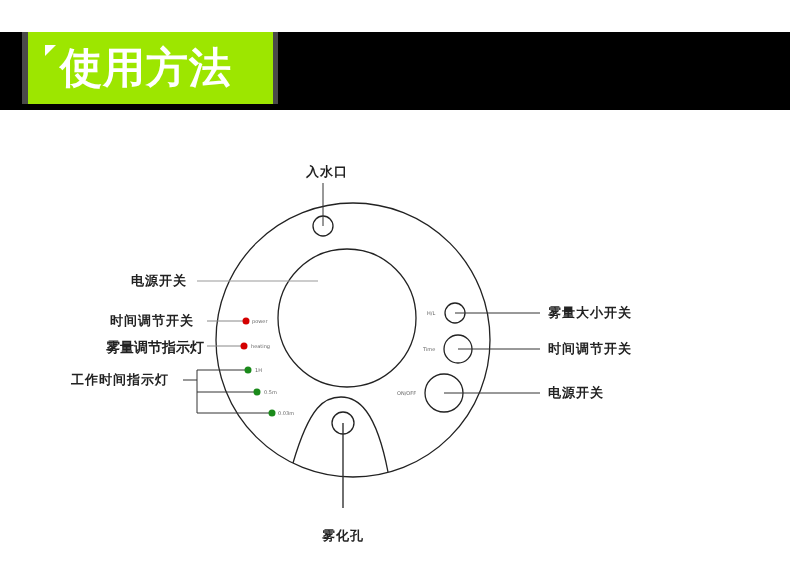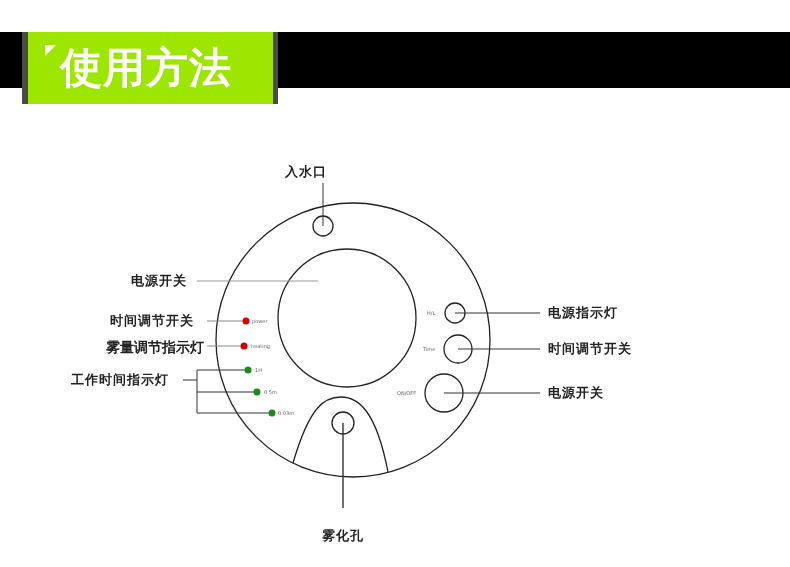--- a/index.html
+++ b/index.html
@@ -1,21 +1,21 @@
 <!DOCTYPE html>
 <html><head>
 <meta charset="utf-8">
 <style>
   html, body { margin: 0; padding: 0; }
   body {
     width: 790px; height: 567px; background: #ffffff; position: relative; overflow: hidden;
     font-family: "DejaVu Sans", "Liberation Sans", sans-serif;
   }
   .banner {
-    position: absolute; left: 0; top: 32px; width: 790px; height: 56px; background: #000;
+    position: absolute; left: 0; top: 32px; width: 790px; height: 78px; background: #000;
   }
   .banner-title-box {
     position: absolute; left: 22px; top: 0; width: 256px; height: 72px;
     background: #4a4a4a;
   }
   .banner-title-green {
     position: absolute; left: 6px; top: 0; width: 245px; height: 72px;
     background: #9de600;
   }
   .banner-tick {
@@ -90,26 +90,26 @@
     <line x1="343" y1="423" x2="343" y2="508" stroke-width="1.4"></line>
   </g>
 
   <circle cx="246" cy="321" r="3.5" fill="#d40000"></circle>
   <circle cx="244" cy="346" r="3.5" fill="#d40000"></circle>
   <circle cx="248" cy="370" r="3.5" fill="#1a8a1a"></circle>
   <circle cx="257" cy="392" r="3.5" fill="#1a8a1a"></circle>
   <circle cx="272" cy="413" r="3.5" fill="#1a8a1a"></circle>
 </svg>
 
-<div class="lbl" style="left:285px; top:164px;">入水口</div>
+<div class="lbl" style="left:306px; top:164px;">入水口</div>
 <div class="lbl" style="left:131px; top:273px;">电源开关</div>
 <div class="lbl" style="left:110px; top:313px;">时间调节开关</div>
 <div class="lbl small" style="left:106px; top:339px;">雾量调节指示灯</div>
 <div class="lbl" style="left:71px; top:372px;">工作时间指示灯</div>
-<div class="lbl" style="left:548px; top:305px;">电源指示灯</div>
+<div class="lbl" style="left:548px; top:305px;">雾量大小开关</div>
 <div class="lbl" style="left:548px; top:341px;">时间调节开关</div>
 <div class="lbl" style="left:548px; top:385px;">电源开关</div>
 <div class="lbl" style="left:322px; top:528px;font-family:Liberation Serif, serif;">雾化孔</div>
 
 <div class="tiny" style="left:252px; top:318px;">power</div>
 <div class="tiny" style="left:251px; top:343px;">heating</div>
 <div class="tiny" style="left:255px; top:367px;">1H</div>
 <div class="tiny" style="left:264px; top:389px;">0.5m</div>
 <div class="tiny" style="left:278px; top:410px;">0.03m</div>
 <div class="tiny" style="left:427px; top:310px;">H/L</div>

